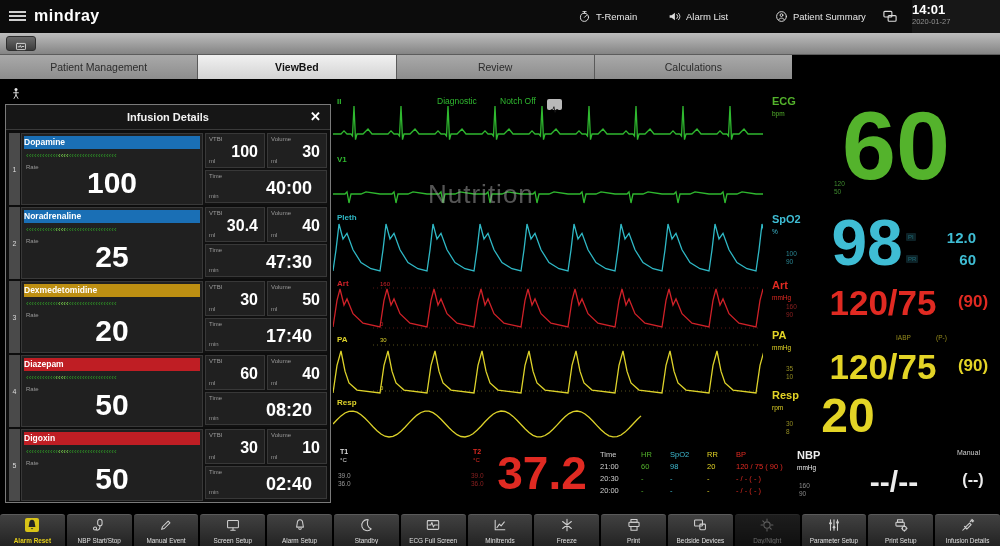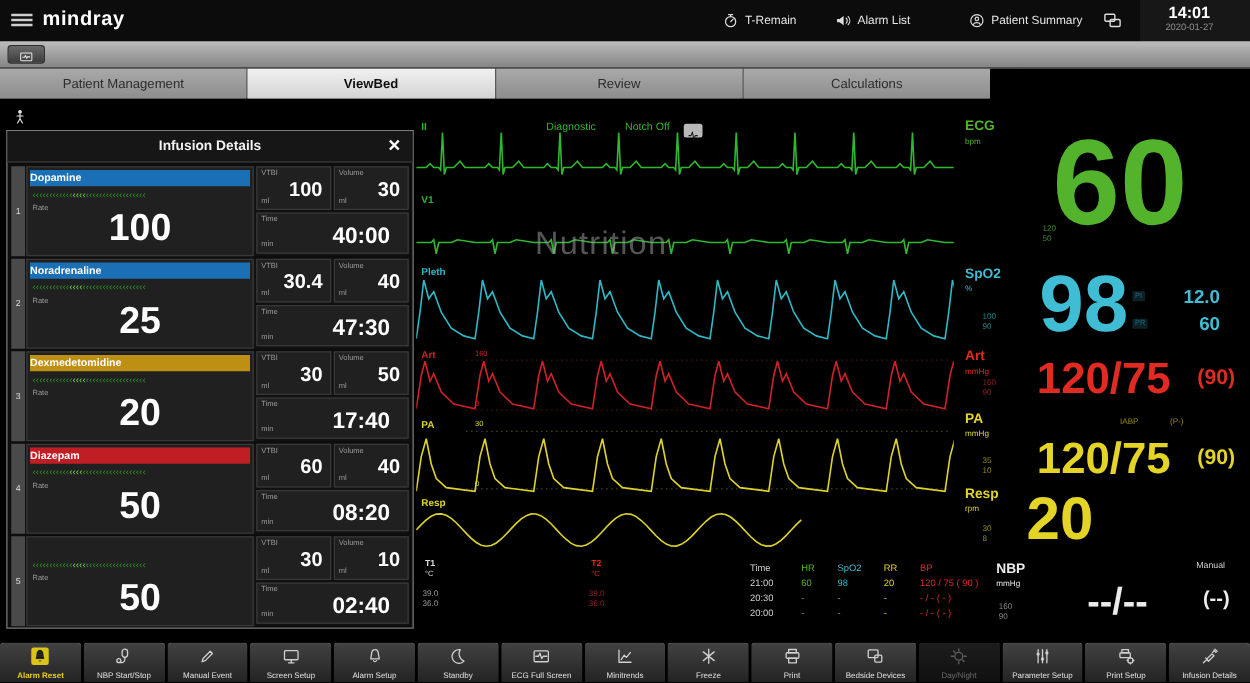--- a/index.html
+++ b/index.html
@@ -7,21 +7,21 @@
   .screen{position:relative;width:1000px;height:546px;background:#000;overflow:hidden;}
   .abs{position:absolute;}
 
   
   .topbar{position:absolute;left:0;top:0;width:1000px;height:33px;background:#0c0c0c;color:#e9e9e9;}
   .hamburger{position:absolute;left:9px;top:9px;width:17px;height:14px;cursor:pointer;}
   .hamburger span{display:block;height:2px;margin:2px 0;background:#cfcfcf;}
   .brand{position:absolute;left:34px;top:7px;font-size:16px;font-weight:800;letter-spacing:.5px;color:#fff;}
   .tb-item{position:absolute;top:0;height:33px;display:flex;align-items:center;gap:5px;font-size:9.5px;color:#e6e6e6;cursor:pointer;}
   .tb-item .ic{width:13px;height:13px;color:#dcdcdc;}
-  .clock{position:absolute;right:0;top:0;width:88px;height:33px;background:#171717;text-align:center;padding:3px 9px 0 0;}
+  .clock{position:absolute;right:0;top:0;width:88px;height:33px;background:#171717;text-align:left;padding:3px 9px 0 0;}
   .clock .t{font-size:13px;font-weight:700;color:#fff;line-height:14px;}
   .clock .d{font-size:7.5px;color:#8f8f8f;}
 
   
   .substrip{position:absolute;left:0;top:33px;width:1000px;height:22px;background:linear-gradient(#bdbdbd,#848484);border-bottom:1px solid #5c5c5c;}
   .sub-btn{position:absolute;left:6px;top:3px;width:30px;height:15px;border:1px solid #2e2e2e;border-radius:3px;background:linear-gradient(#6a6a6a,#3c3c3c);color:#e8e8e8;padding:1px 7px;cursor:pointer;}
   .tabs{position:absolute;left:0;top:55px;width:792px;height:24px;display:flex;gap:1px;background:#5a5a5a;}
   .tab{flex:1;display:flex;align-items:center;justify-content:center;font-size:10.5px;color:#2c2c2c;background:linear-gradient(#a9a9a9,#8d8d8d);cursor:pointer;}
   .tab.active{background:linear-gradient(#f1f1f1,#d3d3d3);color:#111;font-weight:700;}
 
@@ -275,20 +275,21 @@
         <div>36.0</div>
     </div>
     <div class="t-lab" style="left:473px;top:369px;color:#e02a22">
       <div>T2</div>
         <div style="font-weight:400;font-size:6px">°C</div>
     </div>
     <div class="p-lim" style="left:471px;top:393px;color:#8b2020">
       <div>39.0</div>
         <div>36.0</div>
     </div>
+    <div class="bigv t2-val" style="top:365px">37.2</div>
 
     <div class="trend" style="top:371px" id="trend">
         <span class="tr-c c0">Time</span>
         <span class="tr-c c1">HR</span>
         <span class="tr-c c2">SpO2</span>
         <span class="tr-c c3">RR</span>
         <span class="tr-c c4">BP</span>
         <span class="tr-c c0">21:00</span>
         <span class="tr-c c1">60</span>
         <span class="tr-c c2">98</span>
@@ -412,20 +413,21 @@
        <div class="cell timec">
          <span class="cl">Time</span>
          <span class="cu">min</span>
          <span class="cv time">08:20</span>
        </div>
      </div>
    </div>
           <div class="dlg-row">
      <div class="dlg-idx">5</div>
      <div class="dlg-main">
+       <div class="drug-bar" style="background:#bf1e24">Digoxin</div>
        <div class="chev">‹‹‹‹‹‹‹‹‹‹‹‹<b>‹‹‹‹</b>‹‹‹‹‹‹‹‹‹‹‹‹‹‹‹‹‹‹</div>
        <div class="rate-label">Rate</div>
        <div class="rate-val">50</div>
      </div>
      <div class="dlg-right">
        <div class="cell">
          <span class="cl">VTBI</span>
          <span class="cu">ml</span>
          <span class="cv">30</span>
        </div>

